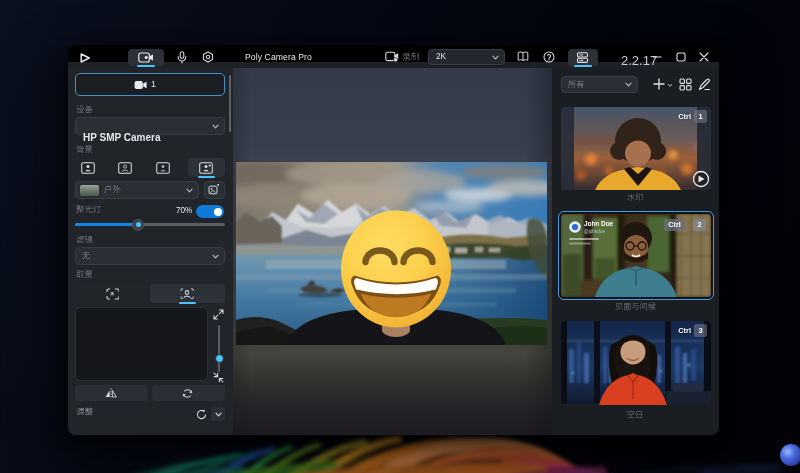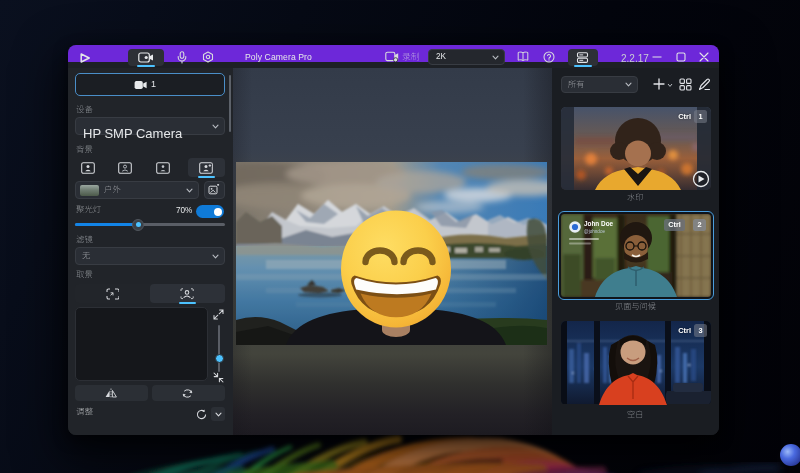--- a/index.html
+++ b/index.html
@@ -1,19 +1,19 @@
 <!DOCTYPE html>
 <html><head><meta charset="utf-8"><style>
 *{margin:0;padding:0;box-sizing:border-box;}
 html,body{width:800px;height:473px;overflow:hidden;background:#04050b;font-family:"Liberation Sans",sans-serif;}
 #desktop{position:absolute;inset:0;width:800px;height:473px;overflow:hidden;
  background:linear-gradient(115deg,#0a101f 0%,#060a15 30%,#03050d 60%,#020207 100%);}
 #win{position:absolute;left:68px;top:45px;width:651px;height:390px;border-radius:8px;overflow:hidden;
  background:#1d2025;box-shadow:0 18px 45px 8px rgba(0,0,0,0.65), 0 4px 14px rgba(0,0,0,0.5);}
-#tbar{position:absolute;left:0;top:0;width:651px;height:17px;background:#6d28d9;}
+#tbar{position:absolute;left:0;top:0;width:651px;height:17px;background:#000000;}
 #sbar{position:absolute;left:0;top:23px;width:165px;height:367px;background:#212429;}
 #cent{position:absolute;left:165px;top:23px;width:319px;height:367px;overflow:hidden;}
 #rpan{position:absolute;left:484px;top:23px;width:167px;height:367px;background:#1a1d22;}
 .abs{position:absolute;}
 .ddz{background:#2a2e35;border:1px solid #383c43;border-radius:4px;}
 .lat{color:#e6e8ea;}
 </style></head><body>
 <div id="desktop">
 <svg class="abs" style="left:0;top:425px" width="800" height="48" viewBox="0 0 800 48">
  <defs>
@@ -110,21 +110,21 @@
           <path d="M4.6 4.6 a1.5 1.5 0 1 1 2.2 1.7 c-0.5 0.3 -0.8 0.6 -0.8 1.2" fill="none" stroke="#d8dade" stroke-width="1.05" stroke-linecap="round"></path>
           <circle cx="6" cy="8.9" r="0.7" fill="#d8dade"></circle>
         </svg>
         <div class="abs" style="left:500px;top:4px;width:30px;height:17px;background:#2d3036;border-radius:4px;"></div>
         <svg class="abs" style="left:508px;top:6px" width="13" height="13" viewBox="0 0 13 13">
           <rect x="1.5" y="1.8" width="10" height="4.2" rx="1.2" fill="none" stroke="#e2e4e8" stroke-width="1.1"></rect>
           <rect x="1.5" y="7.2" width="10" height="4.2" rx="1.2" fill="none" stroke="#e2e4e8" stroke-width="1.1"></rect>
           <path d="M3.4 3.9 H7.2 M3.4 9.3 H7.2" stroke="#e2e4e8" stroke-width="1"></path>
         </svg>
         <div class="abs" style="left:506px;top:20px;width:18px;height:2px;background:#4cc2ff;border-radius:1px;"></div>
-        <div class="abs" style="left:553px;top:8px;font-size:10px;color:#c9cdd3;">2.2.17</div>
+        <div class="abs" style="left:553px;top:8px;font-size:13px;color:#c9cdd3;">2.2.17</div>
         <svg class="abs" style="left:584px;top:7px" width="10" height="10" viewBox="0 0 10 10">
           <path d="M0.5 5 H9.5" stroke="#e2e4e8" stroke-width="1.1"></path>
         </svg>
         <svg class="abs" style="left:608px;top:7px" width="10" height="10" viewBox="0 0 10 10">
           <rect x="1" y="1" width="8" height="8" rx="1.6" fill="none" stroke="#e2e4e8" stroke-width="1.1"></rect>
         </svg>
         <svg class="abs" style="left:631px;top:7px" width="10" height="10" viewBox="0 0 10 10">
           <path d="M1 1 L9 9 M9 1 L1 9" stroke="#e2e4e8" stroke-width="1.1" stroke-linecap="round"></path>
         </svg>
       </div>
@@ -135,21 +135,21 @@
           <path d="M9.2 3.6 L12.6 1.8 V8.2 L9.2 6.4 Z" fill="#e8eaec"></path>
         </svg>
         <div class="abs lat" style="left:83px;top:10.5px;font-size:9px;">1</div>
         <div class="abs" style="left:8px;top:37px;">
           <svg style="display:block" width="16.8" height="9.74" viewBox="0 0 2000 1160" fill="#c6cad0">
             <path transform="translate(0,880) scale(1,-1)" d="M143 787 164 806Q191 784 219.0 757.5Q247 731 271.0 705.5Q295 680 310 660L289 636Q274 657 250.0 683.0Q226 709 198.0 736.5Q170 764 143 787ZM185 -44 184 -14 202 10 379 116Q381 110 384.0 103.0Q387 96 389 91Q325 51 286.5 26.5Q248 2 228.0 -11.0Q208 -24 199.0 -31.0Q190 -38 185 -44ZM52 511H226V481H52ZM525 790H776V761H525ZM387 381H865V352H387ZM854 381H861L867 383L886 373Q855 283 802.0 210.5Q749 138 681.5 83.0Q614 28 538.5 -11.0Q463 -50 388 -73Q386 -67 380.5 -59.0Q375 -51 370 -46Q443 -25 516.5 12.0Q590 49 656.0 101.5Q722 154 773.5 222.5Q825 291 854 374ZM458 367Q498 263 568.5 179.0Q639 95 736.0 37.0Q833 -21 952 -48Q948 -51 944.0 -56.0Q940 -61 936.5 -65.5Q933 -70 931 -75Q753 -31 623.5 81.5Q494 194 432 357ZM513 790H542V677Q542 634 528.0 586.5Q514 539 476.0 494.5Q438 450 365 414Q363 418 359.5 422.0Q356 426 352.5 430.5Q349 435 346 437Q415 471 451.0 511.5Q487 552 500.0 595.0Q513 638 513 677ZM762 790H791V545Q791 524 794.5 517.0Q798 510 810 510Q817 510 835.0 510.0Q853 510 871.5 510.0Q890 510 897 510Q906 510 917.5 511.0Q929 512 937 513Q938 507 939.5 497.5Q941 488 942 483Q935 482 923.0 481.0Q911 480 898 480Q891 480 871.5 480.0Q852 480 834.0 480.0Q816 480 811 480Q791 480 780.5 486.0Q770 492 766.0 506.5Q762 521 762 546ZM185 -44Q183 -40 179.5 -35.5Q176 -31 172.0 -26.0Q168 -21 164 -18Q172 -13 183.5 -2.0Q195 9 204.5 26.0Q214 43 214 65V511H243V19Q243 19 234.0 11.5Q225 4 214.0 -6.5Q203 -17 194.0 -27.5Q185 -38 185 -44Z"></path>
             <path transform="translate(1000,880) scale(1,-1)" d="M319 739H756V710H319ZM748 739H755L762 741L781 726Q738 667 674.5 616.0Q611 565 535.5 522.5Q460 480 378.0 446.5Q296 413 214.5 389.0Q133 365 59 350Q58 355 55.0 361.0Q52 367 49.0 372.0Q46 377 43 380Q116 393 196.5 416.0Q277 439 357.5 471.0Q438 503 512.0 543.5Q586 584 647.0 631.5Q708 679 748 733ZM311 702Q371 618 470.5 555.0Q570 492 696.0 451.5Q822 411 959 393Q956 390 952.0 385.0Q948 380 945.0 375.5Q942 371 940 366Q805 386 678.0 428.0Q551 470 448.5 535.0Q346 600 283 688ZM192 360H813V-67H783V330H222V-71H192ZM196 183H806V154H196ZM196 -5H806V-34H196ZM486 339H516V-22H486ZM378 831 411 825Q371 752 298.0 675.0Q225 598 117 538Q114 542 110.0 546.0Q106 550 102.0 553.5Q98 557 94 559Q165 596 220.5 642.0Q276 688 315.5 737.5Q355 787 378 831Z"></path>
           </svg>
         </div>
         <div class="abs ddz" style="left:7px;top:49px;width:150px;height:17.5px;"></div>
-        <div class="abs lat" style="left:15px;top:58px;font-size:13px;">HP SMP Camera</div>
+        <div class="abs lat" style="left:15px;top:64px;font-size:10px;font-weight:bold;">HP SMP Camera</div>
         <svg class="abs" style="left:144px;top:55px" width="7" height="7" viewBox="0 0 7 7">
           <path d="M1 2.2 L3.5 4.8 L6 2.2" stroke="#b8bcc2" stroke-width="1.1" fill="none" stroke-linecap="round" stroke-linejoin="round"></path>
         </svg>
         <div class="abs" style="left:8px;top:77px;">
           <svg style="display:block" width="16.8" height="9.74" viewBox="0 0 2000 1160" fill="#c6cad0">
             <path transform="translate(0,880) scale(1,-1)" d="M221 434H777V405H250V-70H221ZM764 434H793V-24Q793 -43 787.0 -52.5Q781 -62 765 -66Q749 -70 713.5 -71.0Q678 -72 619 -72Q618 -66 614.0 -58.0Q610 -50 606 -43Q640 -44 668.0 -44.5Q696 -45 715.5 -44.5Q735 -44 743 -44Q755 -43 759.5 -38.5Q764 -34 764 -24ZM236 288H779V259H236ZM83 732H366V703H83ZM56 531Q115 542 198.5 558.0Q282 574 370 590L371 563Q288 546 207.5 530.0Q127 514 63 501ZM236 136H784V107H236ZM354 831H383V478H354ZM859 778 886 756Q849 737 799.0 718.0Q749 699 695.0 682.0Q641 665 589 652Q588 657 584.0 664.0Q580 671 577 675Q627 689 680.0 706.0Q733 723 780.5 741.5Q828 760 859 778ZM569 830H598V547Q598 529 609.0 523.5Q620 518 659 518Q668 518 694.5 518.0Q721 518 754.5 518.0Q788 518 816.5 518.0Q845 518 858 518Q877 518 887.0 524.0Q897 530 901.0 550.5Q905 571 906 612Q913 608 920.5 604.5Q928 601 935 599Q933 555 926.5 530.5Q920 506 905.0 497.0Q890 488 860 488Q855 488 834.5 488.0Q814 488 786.5 488.0Q759 488 732.0 488.0Q705 488 685.0 488.0Q665 488 661 488Q625 488 605.0 492.5Q585 497 577.0 510.0Q569 523 569 548Z"></path>
             <path transform="translate(1000,880) scale(1,-1)" d="M212 647V562H791V647ZM212 760V676H791V760ZM182 789H820V532H182ZM59 446H942V417H59ZM234 317V183H768V317ZM205 346H797V154H205ZM483 175H513V-29Q513 -45 508.0 -53.5Q503 -62 488 -65Q474 -69 442.5 -70.0Q411 -71 358 -71Q357 -65 353.5 -58.0Q350 -51 346 -44Q377 -45 401.5 -45.5Q426 -46 443.0 -45.5Q460 -45 467 -45Q477 -44 480.0 -40.5Q483 -37 483 -29ZM642 86 660 107Q708 90 759.5 66.0Q811 42 857.0 17.5Q903 -7 933 -29L915 -54Q885 -32 839.5 -7.0Q794 18 742.0 43.0Q690 68 642 86ZM312 112 339 101Q306 73 262.0 45.5Q218 18 171.5 -6.5Q125 -31 82 -49Q80 -46 75.5 -41.5Q71 -37 67.0 -32.0Q63 -27 59 -25Q103 -8 149.0 14.0Q195 36 237.5 61.0Q280 86 312 112ZM449 510 475 521Q491 502 505.0 479.0Q519 456 525 437L497 425Q491 443 478.0 467.0Q465 491 449 510Z"></path>
           </svg>
         </div>
         <div class="abs" style="left:120px;top:90px;width:37px;height:19px;background:#2d3138;border-radius:4px;"></div>

